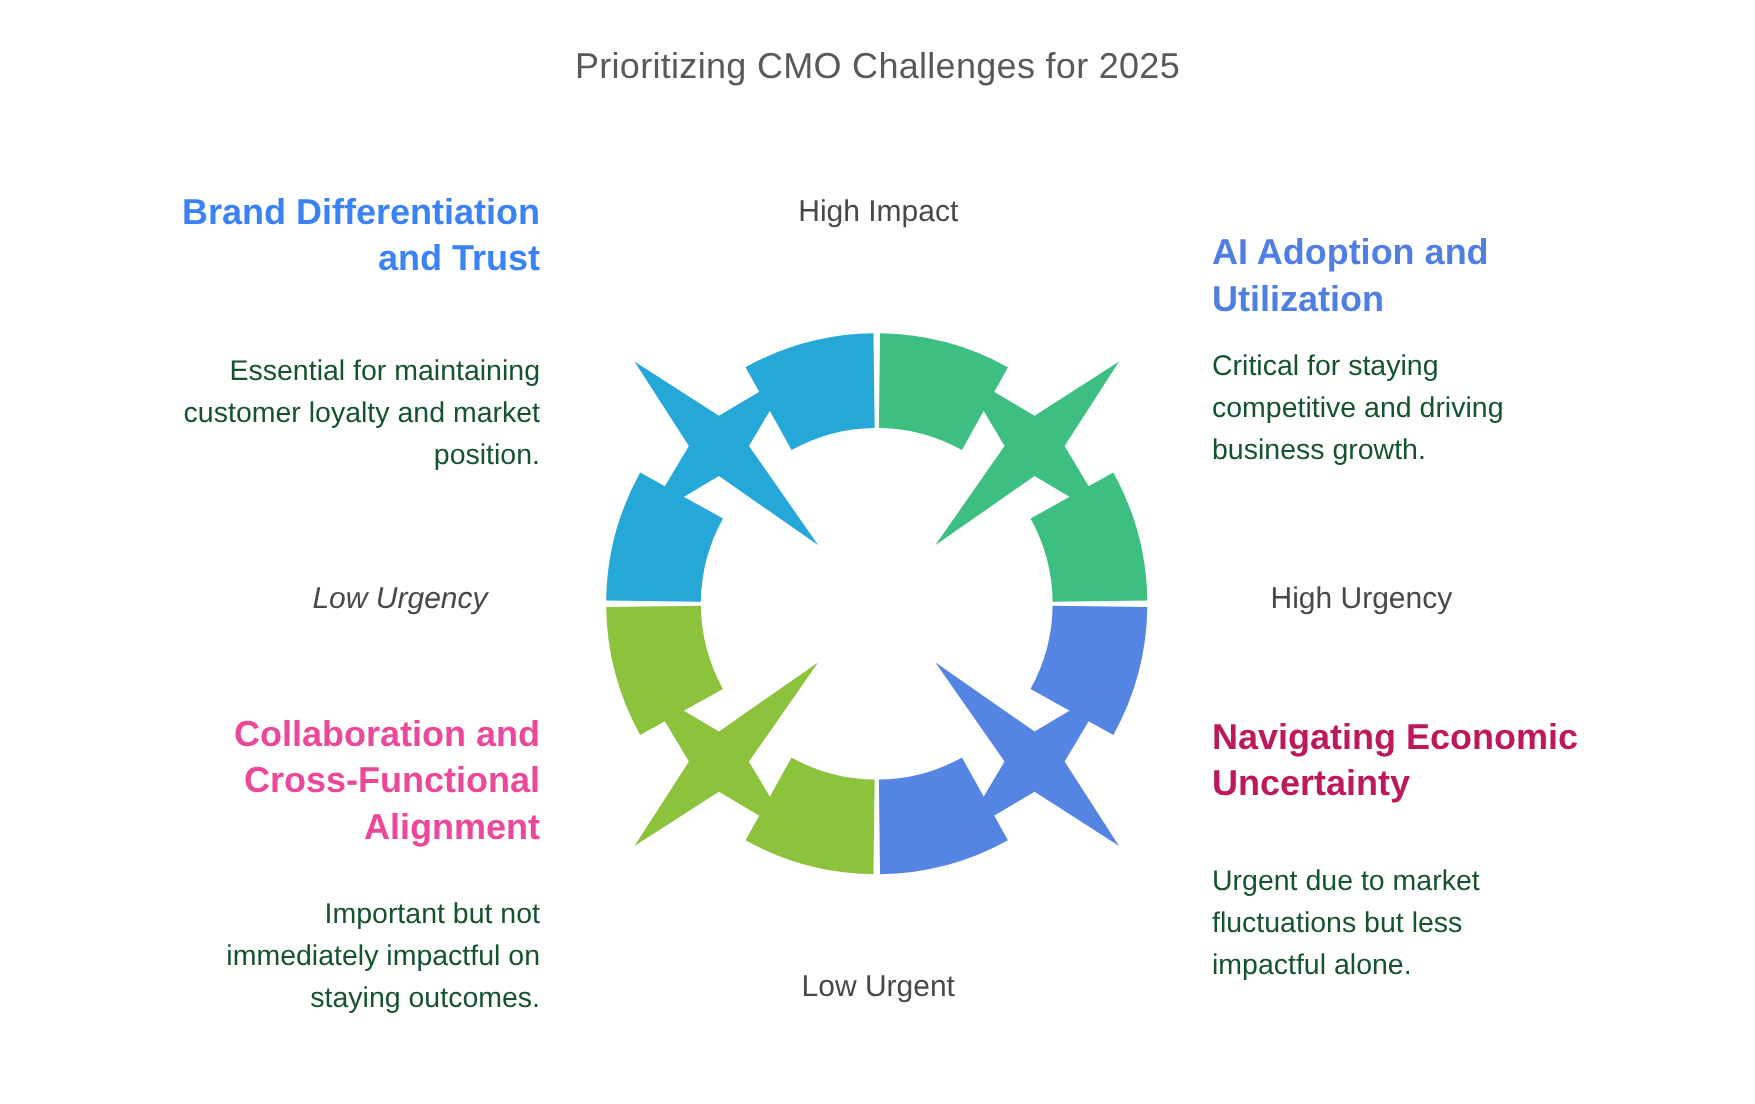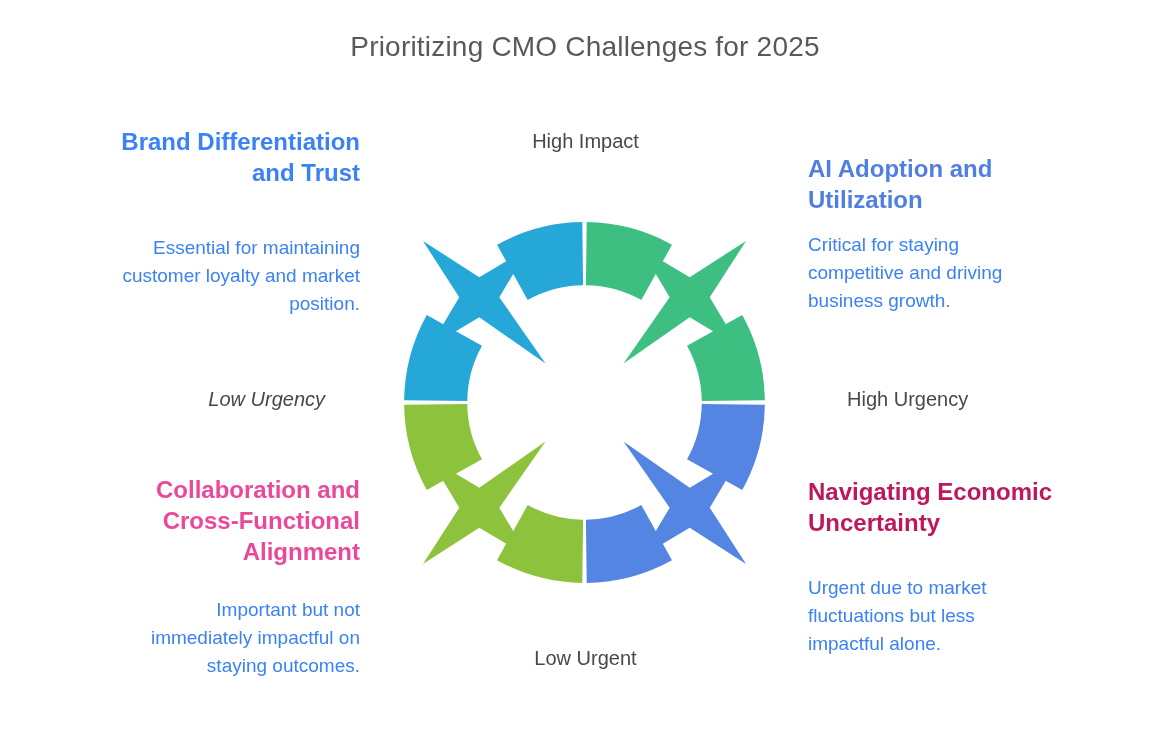--- a/index.html
+++ b/index.html
@@ -4,29 +4,29 @@
 <style>
   html,body{margin:0;padding:0;}
   body{
     width:1170px;height:736px;position:relative;overflow:hidden;
     background:#ffffff;
     font-family:"Liberation Sans","DejaVu Sans",sans-serif;
     -webkit-font-smoothing:antialiased;
   }
   .title{
     position:absolute;top:31px;left:0;right:0;text-align:center;
-    font-size:28px;font-weight:400;color:#58595B;letter-spacing:.2px;
+    font-size:24px;font-weight:400;color:#58595B;letter-spacing:.2px;
   }
   .heading{
     position:absolute;font-size:24px;font-weight:700;line-height:31px;
     white-space:pre-line;
   }
   .desc{
     position:absolute;font-size:19px;font-weight:400;line-height:28px;
-    color:#3b82f6;white-space:pre-line;
+    color:#14532d;white-space:pre-line;
   }
   .axis{
     position:absolute;font-size:20px;font-weight:400;color:#47484A;
     white-space:nowrap;
     text-align:right;
   }
   .left-col{right:810px;width:340px;text-align:right;}
   .right-col{left:808px;width:340px;text-align:left;}
   .axis-center{left:350px;width:471px;text-align:center;}
   #diagram{position:absolute;left:349px;top:167px;}

